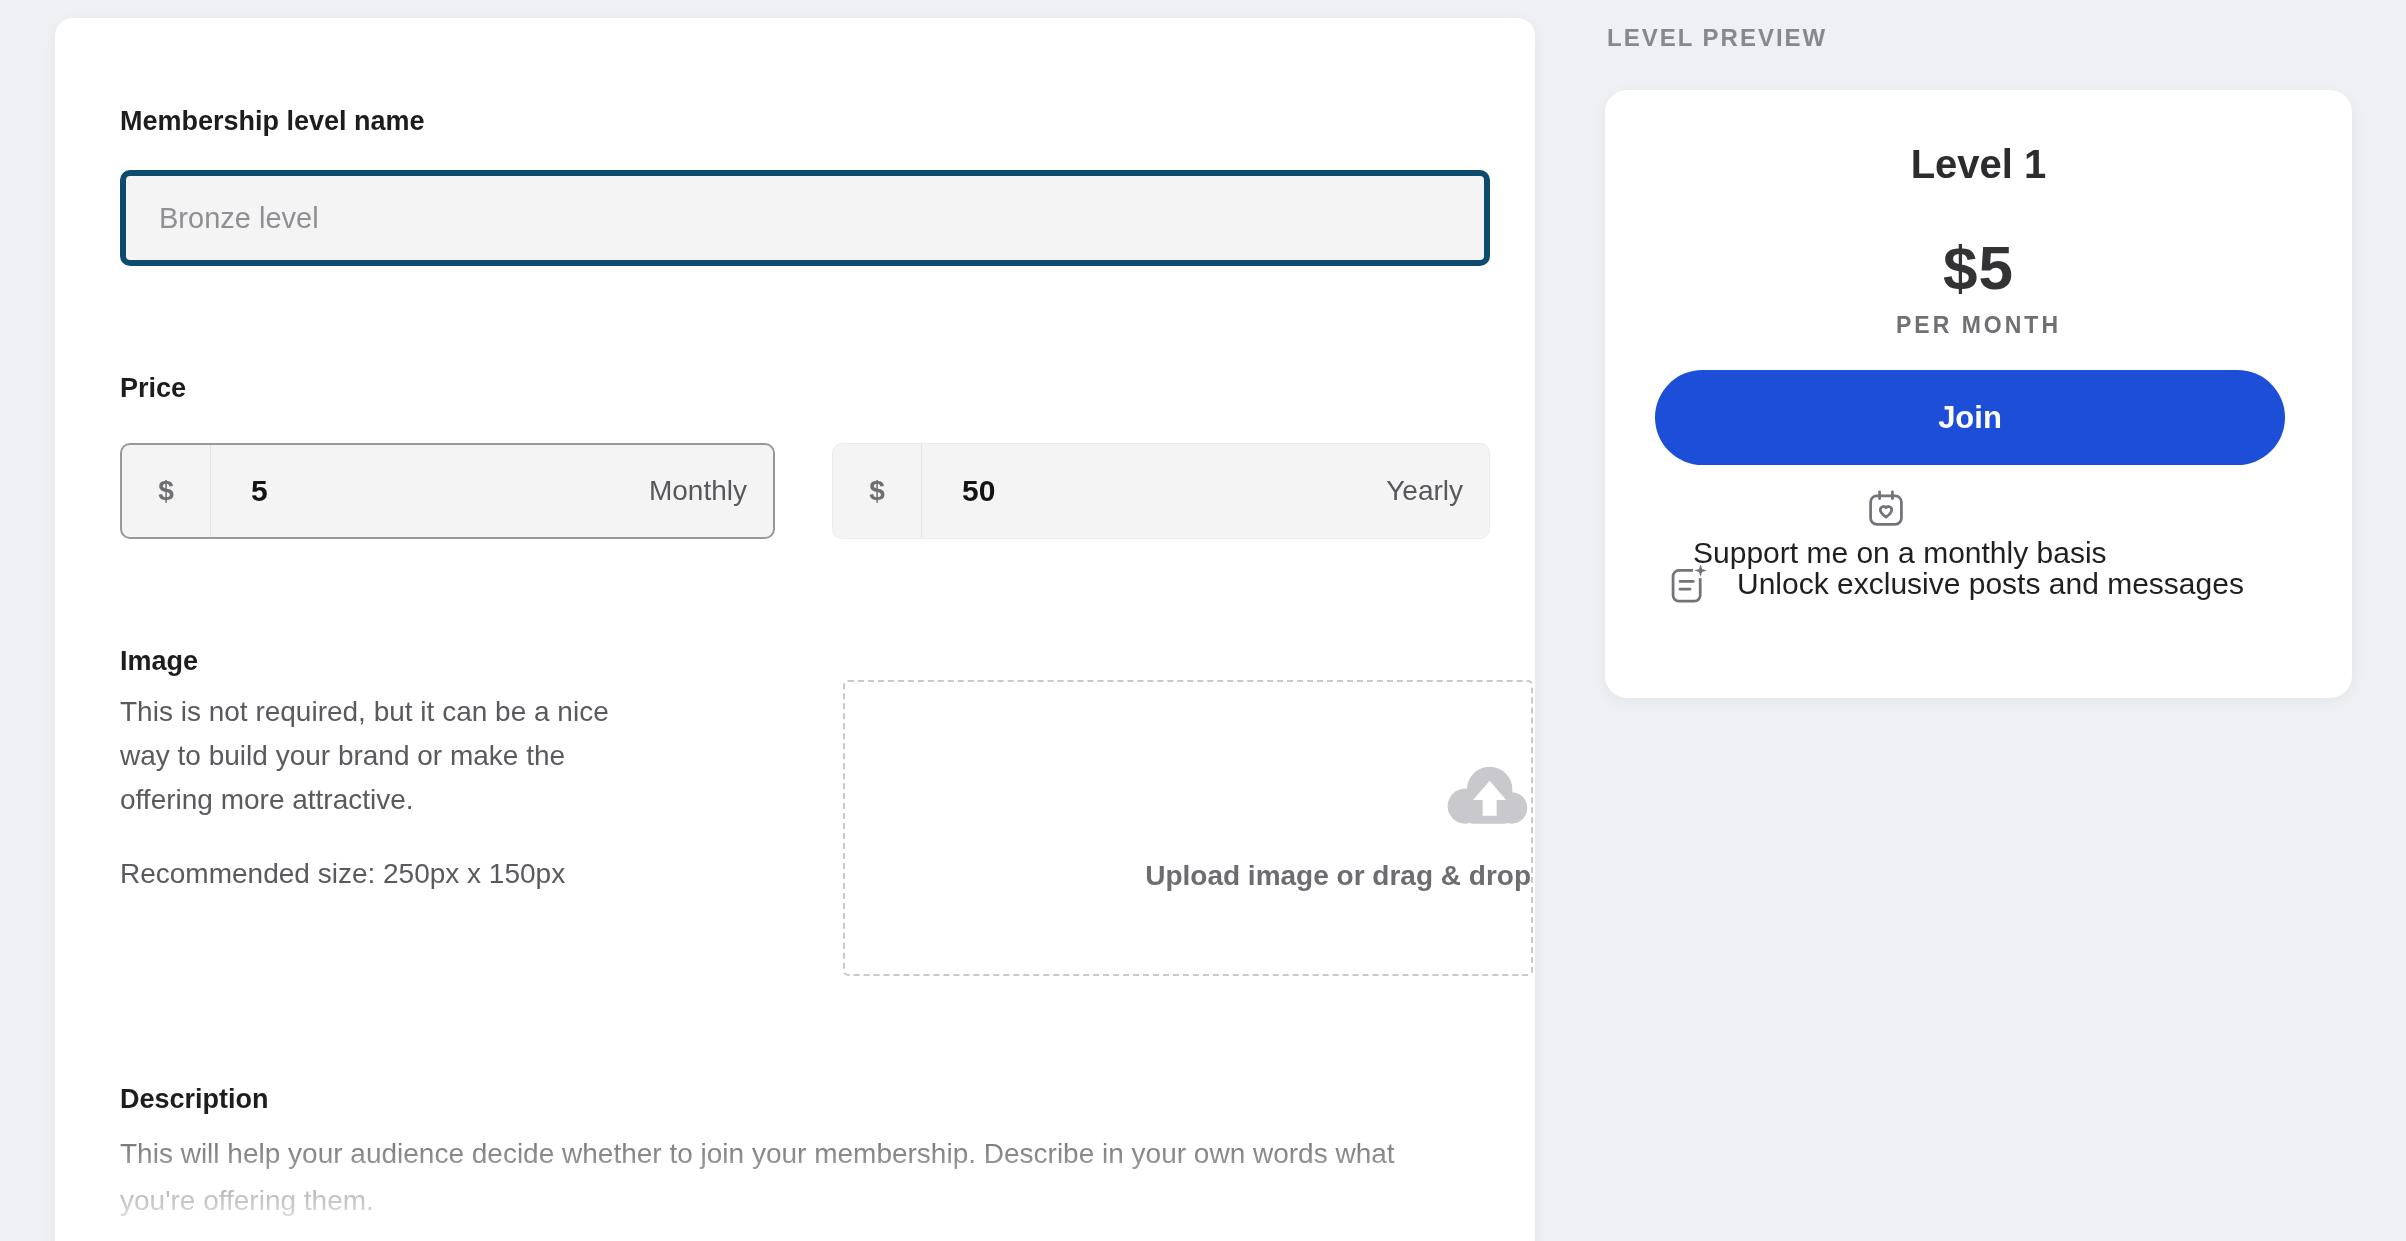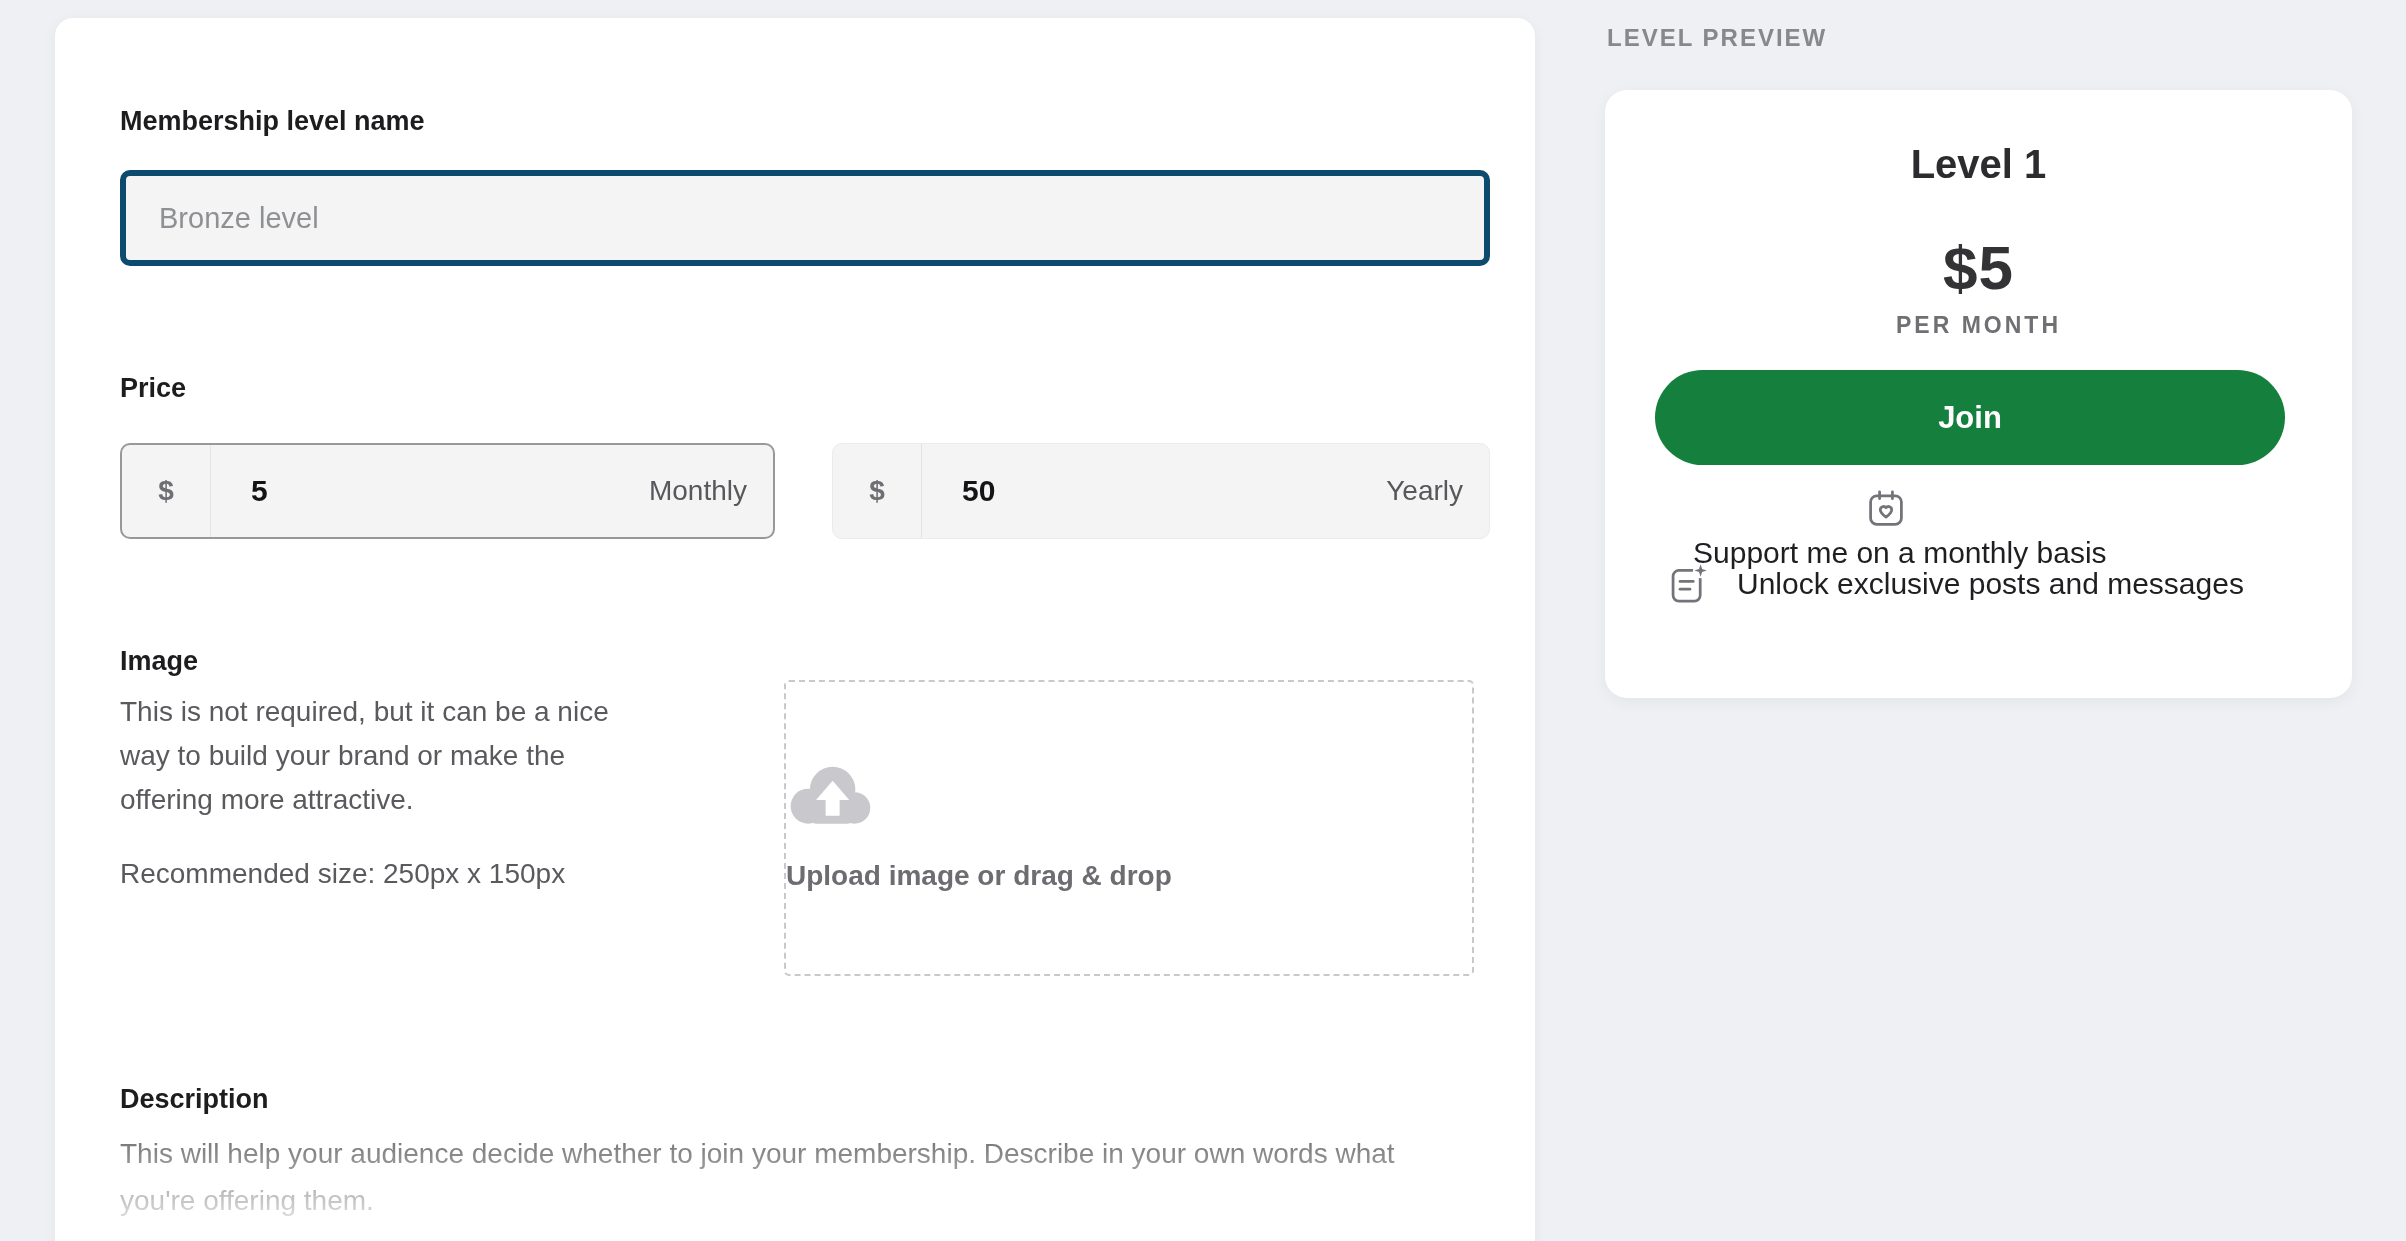--- a/index.html
+++ b/index.html
@@ -70,24 +70,24 @@
 
   .help-text{
     position:absolute;left:65px;
     font-size:28px;line-height:44px;color:#5a5a5e;margin:0;
   }
   .image-help{top:672px;width:545px;}
   .image-recommend{top:834px;width:700px;}
   .desc-help{top:1112px;width:1340px;line-height:47px;}
 
   .upload-box{
-    position:absolute;left:729px;top:662px;
+    position:absolute;left:788px;top:662px;
     width:690px;height:296px;box-sizing:border-box;
     border:2px dashed #c9c9cd;border-radius:5px;
-    display:flex;flex-direction:column;align-items:flex-start;
+    display:flex;flex-direction:column;align-items:flex-end;
     cursor:pointer;
   }
   .upload-cloud{margin-top:76px;}
   .upload-text{
     margin-top:32px;
     font-size:28px;font-weight:700;color:#6c6c71;
   }
 
   .bottom-fade{
     position:absolute;left:0;top:1100px;width:100%;height:130px;
@@ -115,21 +115,21 @@
     text-align:center;font-size:62px;font-weight:800;color:#333336;letter-spacing:1px;
   }
   .preview-period{
     position:absolute;left:0;top:222px;width:100%;
     text-align:center;font-size:23px;font-weight:600;letter-spacing:3px;color:#707074;
   }
   .join-button{
     position:absolute;left:50px;top:280px;
     width:630px;height:95px;
     border:none;border-radius:48px;
-    background:#15803d;
+    background:#1d4ed8;
     color:#ffffff;font-family:inherit;font-size:31px;font-weight:700;
     cursor:pointer;
   }
   .benefit-row{
     position:absolute;left:60px;display:flex;align-items:center;
   }
   .benefit-row.row-0{top:397px;flex-direction:column;}
   .benefit-row.row-1{top:472px;text-align:center;}
   .benefit-icon{flex:0 0 auto;width:44px;height:44px;}
   .benefit-text{

